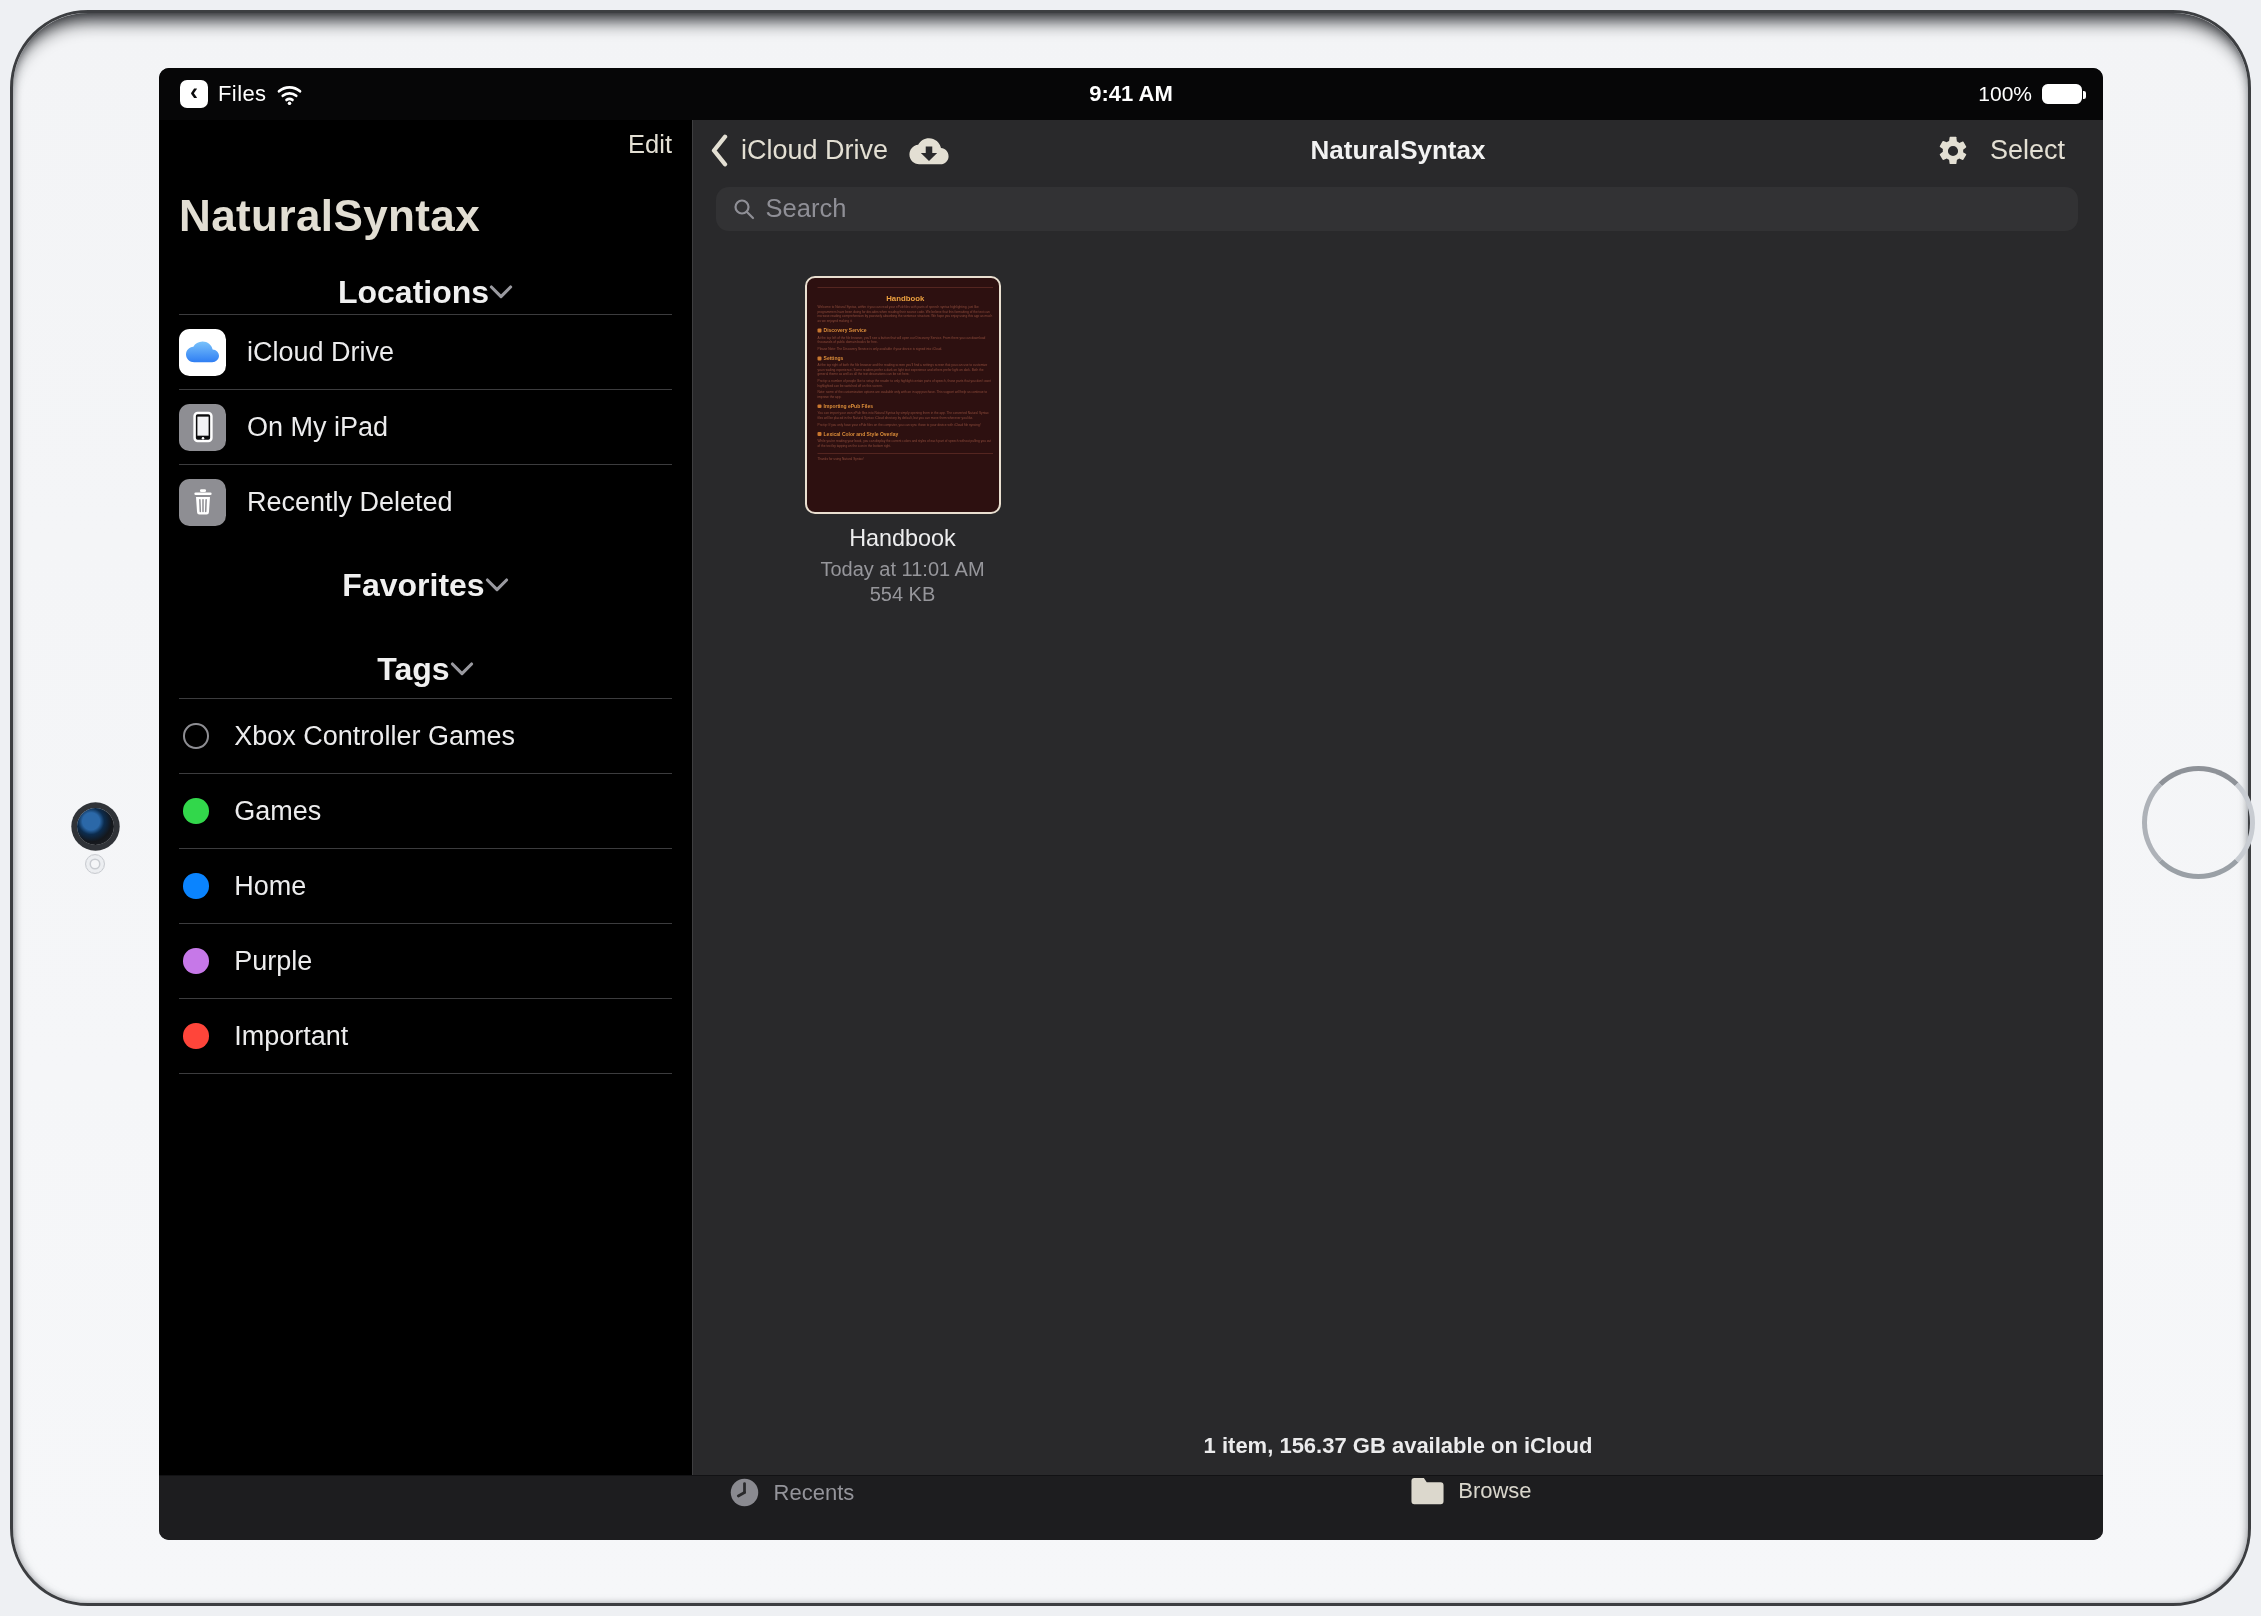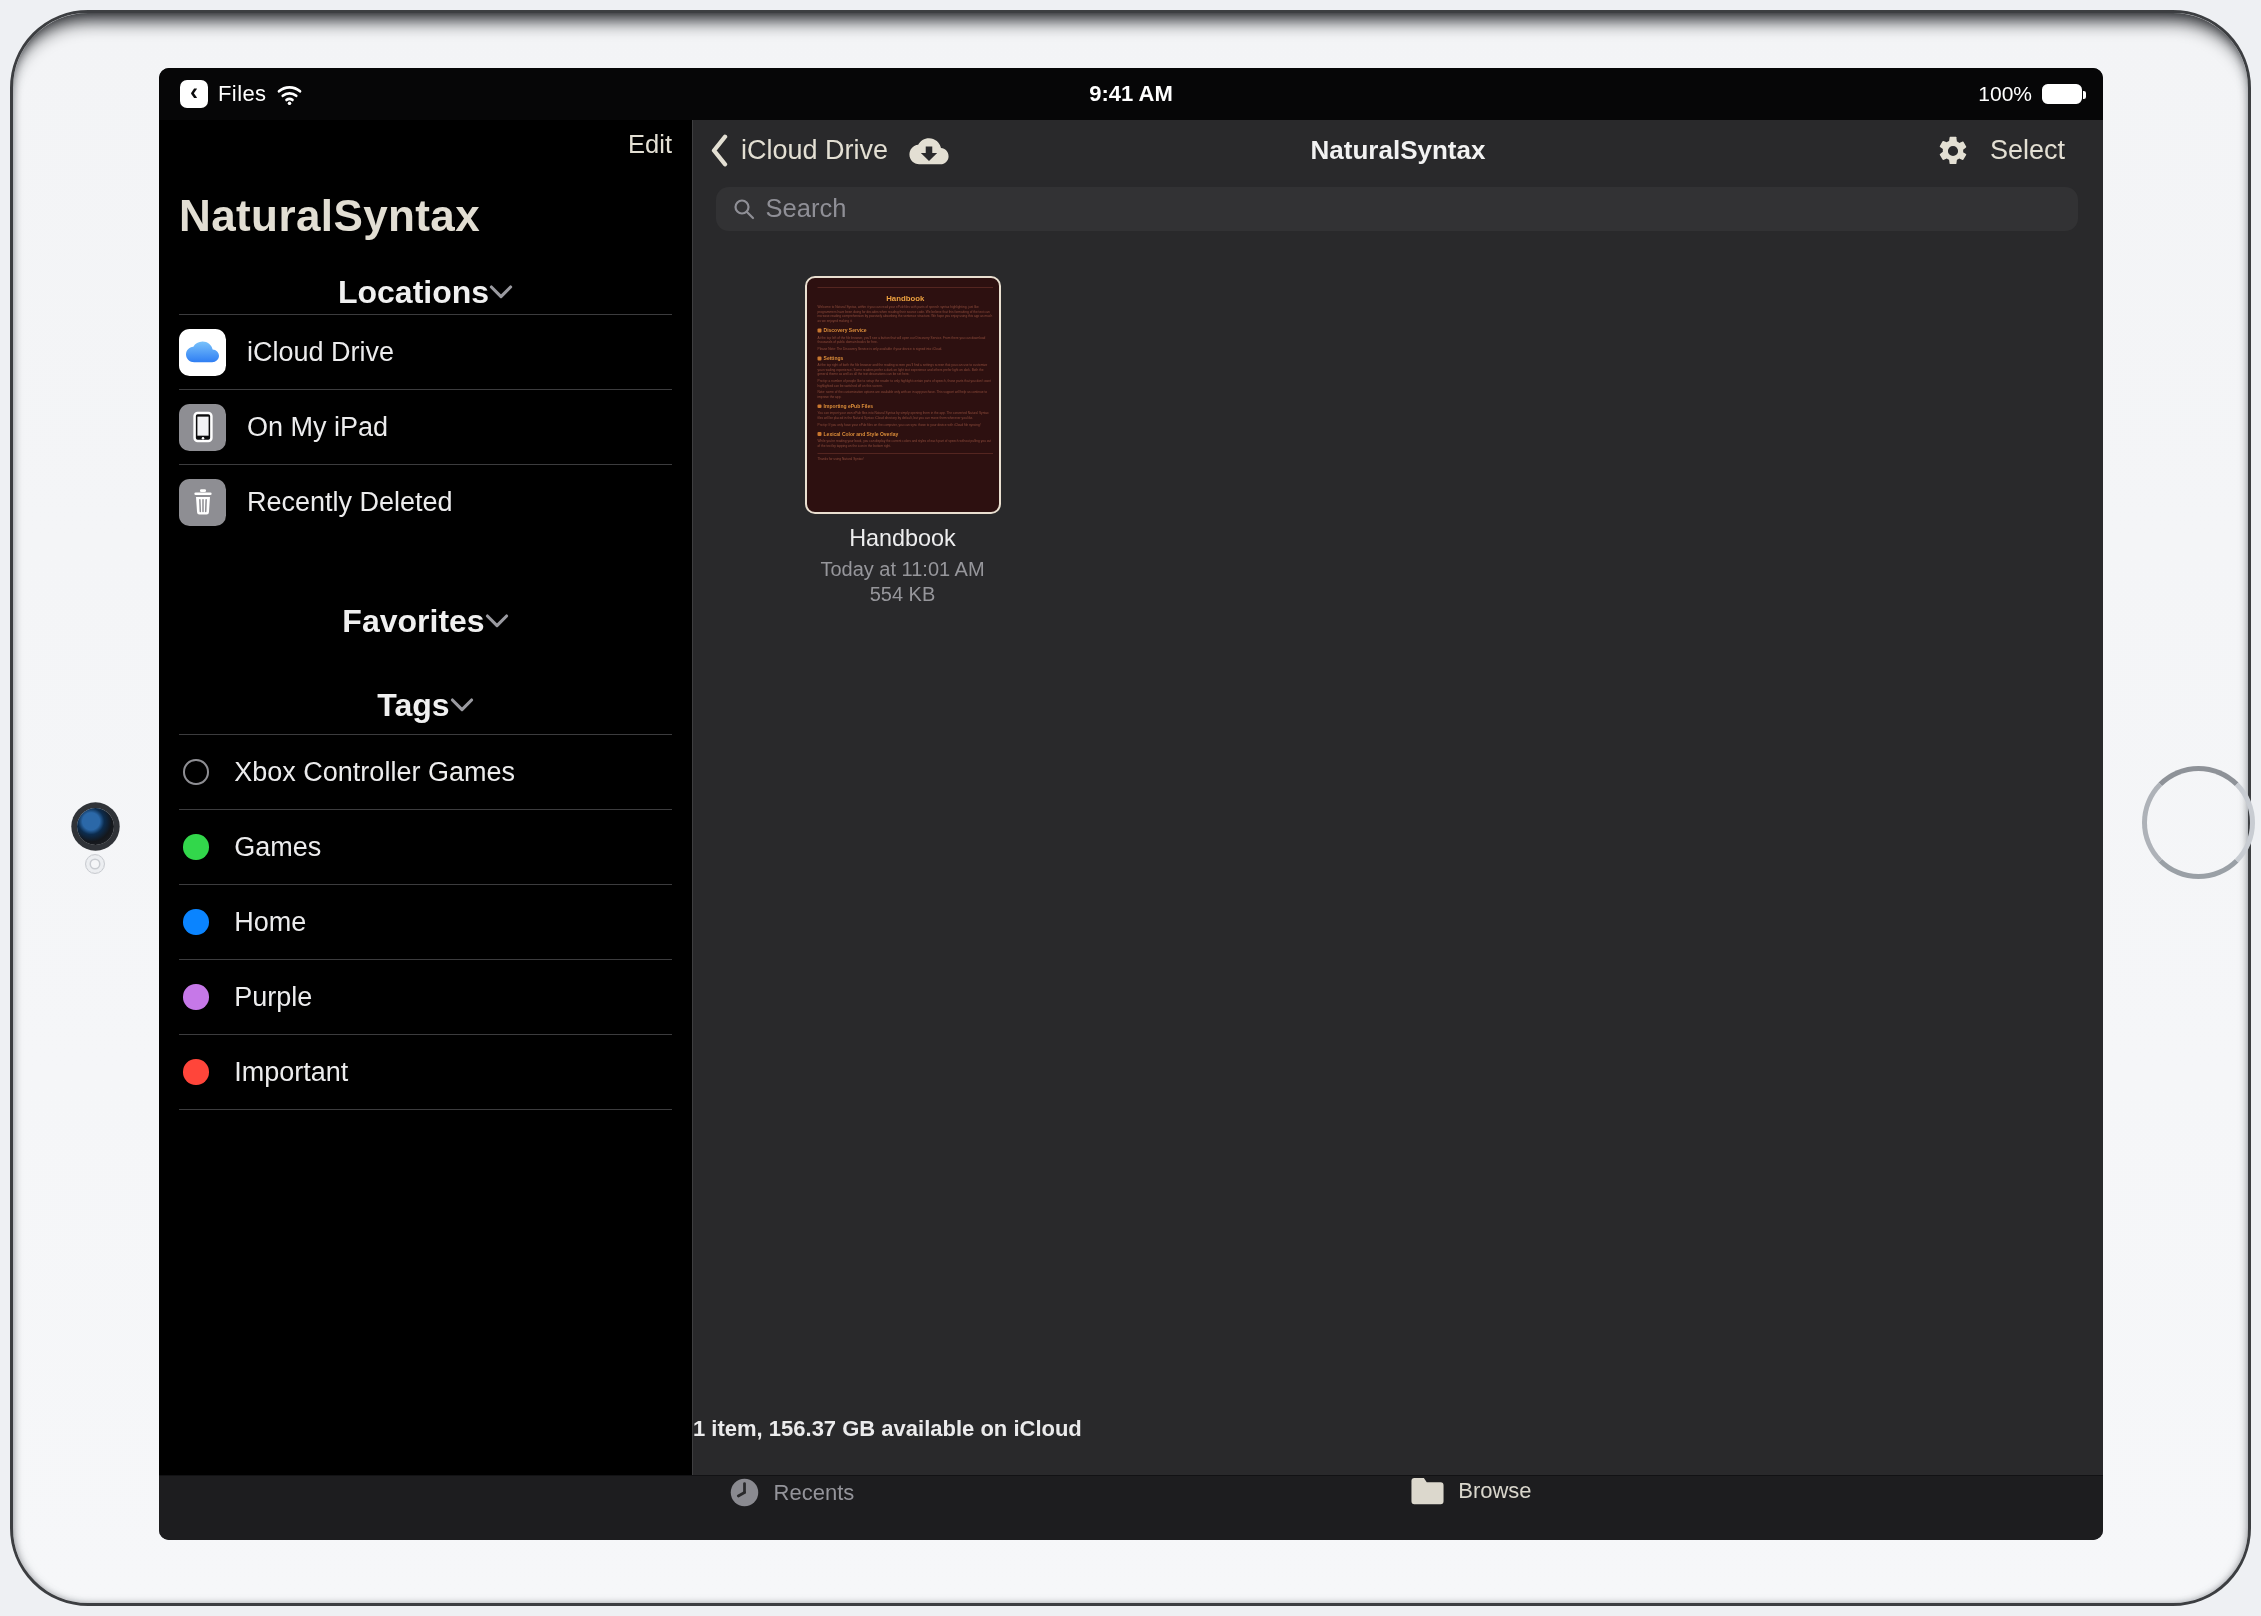--- a/index.html
+++ b/index.html
@@ -91,21 +91,21 @@
          text-align:left; }
   .doc .rule { border-top:1.4px solid #7c3b30; margin-bottom:11.3px; }
   .doc .dtitle { text-align:center; color:#eca03f; font-weight:bold; font-size:15.6px; margin-bottom:5.7px; }
   .doc p { font-size:6.4px; line-height:1.4; color:#8f4c3c; margin-top:4.3px; }
   .doc .shead { margin-top:9.2px; font-size:10px; font-weight:bold; color:#dd8e3a; display:flex; align-items:center; gap:4.3px; }
   .sic { width:7.8px; height:7.8px; border-radius:2.1px; background:#c9772f; display:inline-block; flex:0 0 auto; }
   .doc .rule2 { border-top:1.1px solid #7c3b30; margin-top:11.3px; }
   .f-name { margin-top:11.3px; font-size:23.4px; color:#ededee; }
   .f-meta { margin-top:4.3px; font-size:20px; color:#96969b; line-height:25.5px; }
 
-  .summary { position:absolute; bottom:33px; left:0; right:0; 
+  .summary { position:absolute; bottom:16px; left:0; right:0; text-align:center;
              font-size:22px; font-weight:bold; color:#ebebec; }
 
   
   .tab { width:680px; display:flex; align-items:center; justify-content:center; gap:12.8px; }
   .tab .tl { font-size:22px; }
   .tl.dim { color:#94949a; }
   .tl.lit { color:#d9d6cc; }
 
   svg { display:block; }
 </style>
@@ -195,21 +195,21 @@
             <g stroke="#8e8e93" stroke-width="1.3" stroke-linecap="round">
               <line x1="9.3" y1="10.6" x2="9.7" y2="20.6"></line>
                 <line x1="12" y1="10.6" x2="12" y2="20.6"></line>
                 <line x1="14.7" y1="10.6" x2="14.3" y2="20.6"></line>
             </g>
           </svg>
         </div>
         <span class="txt">Recently Deleted</span>
       </div>
 
-      <div class="sec-head" style="margin-top:60px">
+      <div class="sec-head" style="margin-top:24px">
         <span class="lbl">Favorites</span>
         <svg width="24" height="15.6" viewBox="0 0 20 12">
           <polyline points="2,2 10,10 18,2" fill="none" stroke="#9a9aa0" stroke-width="2.6" stroke-linecap="round" stroke-linejoin="round"></polyline>
         </svg>
       </div>
 
       <div class="sec-head" style="margin-top:40px">
         <span class="lbl">Tags</span>
         <svg width="24" height="15.6" viewBox="0 0 20 12">
           <polyline points="2,2 10,10 18,2" fill="none" stroke="#9a9aa0" stroke-width="2.6" stroke-linecap="round" stroke-linejoin="round"></polyline>

